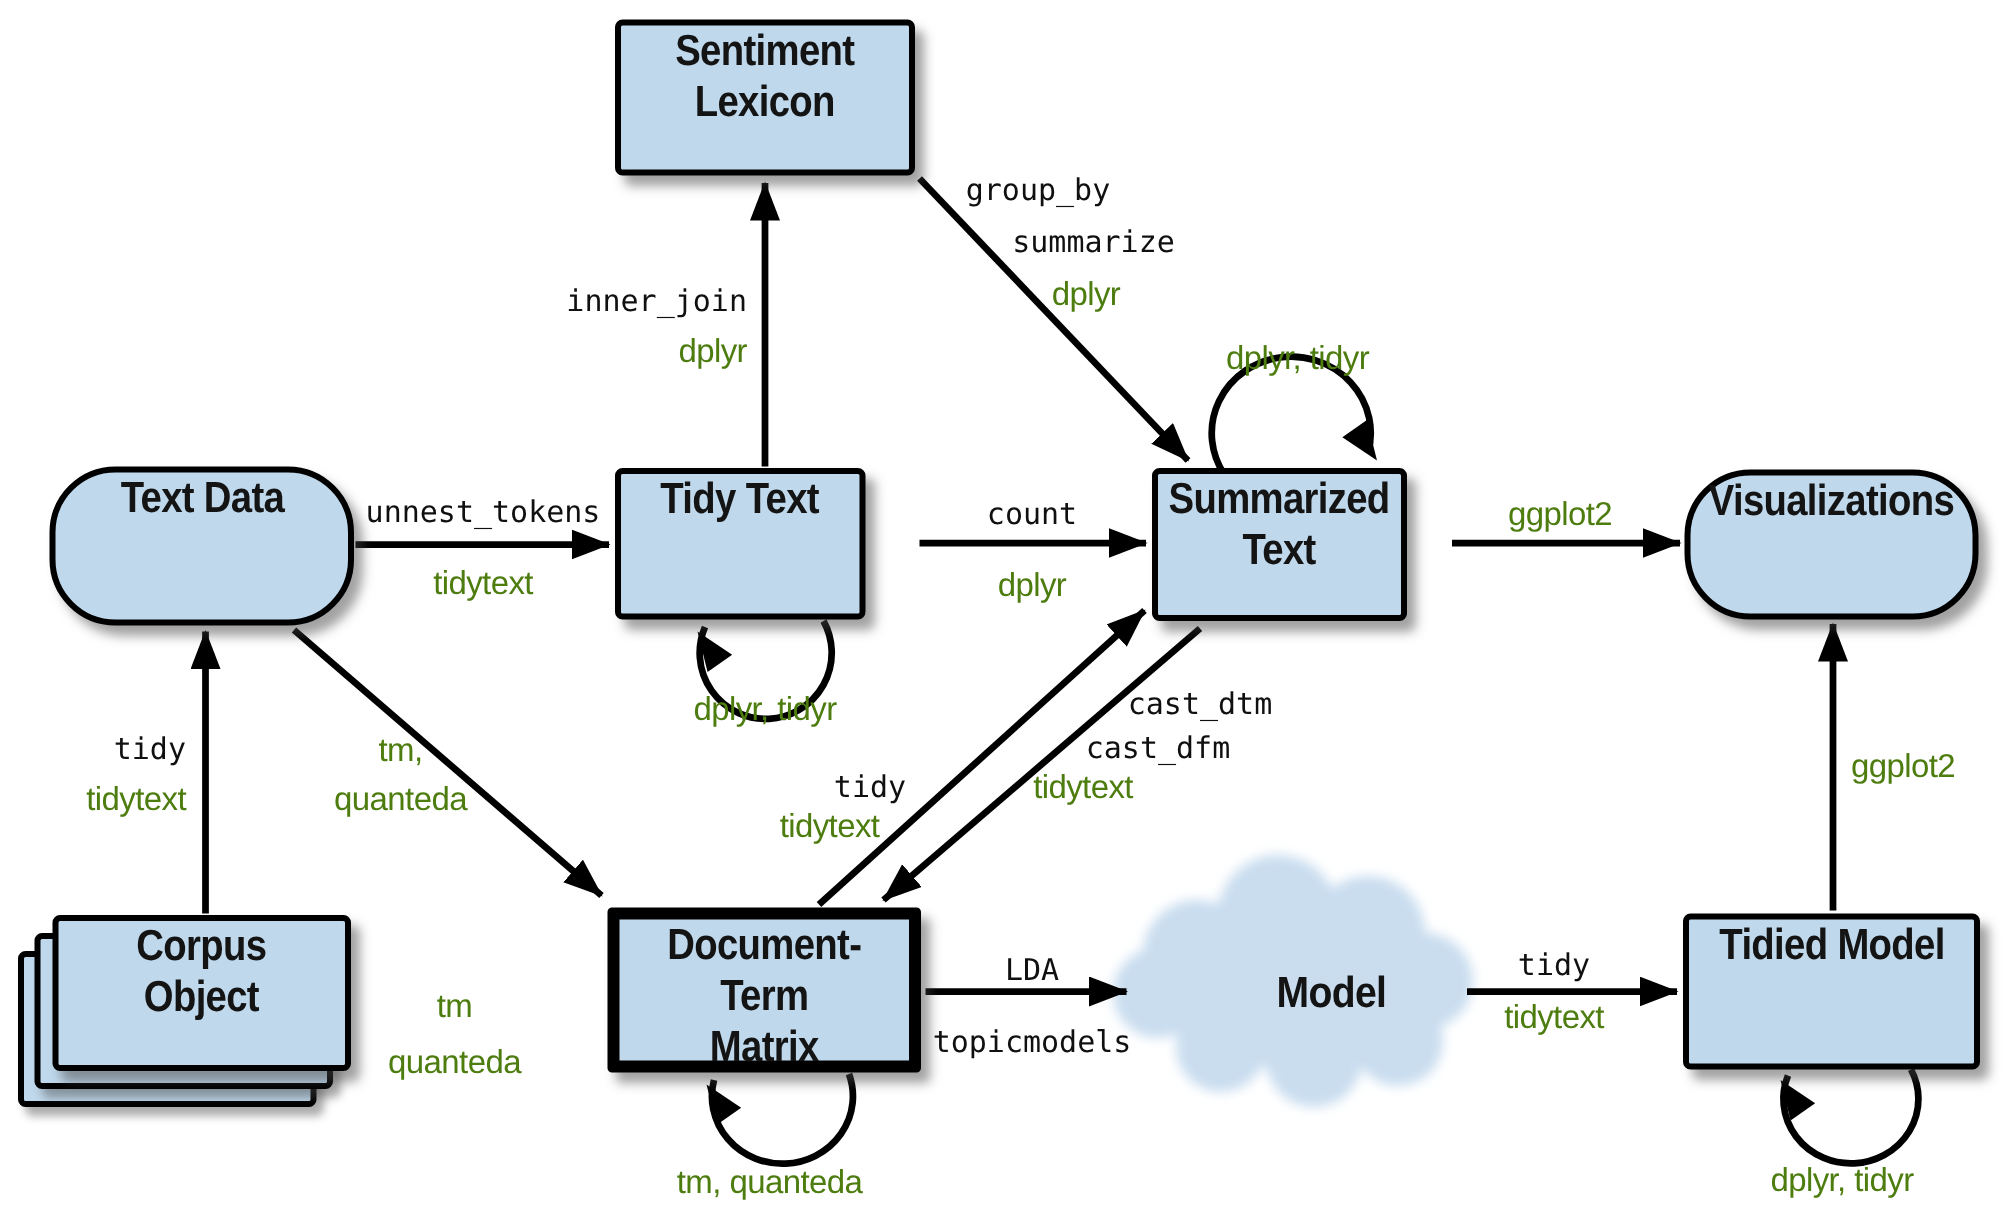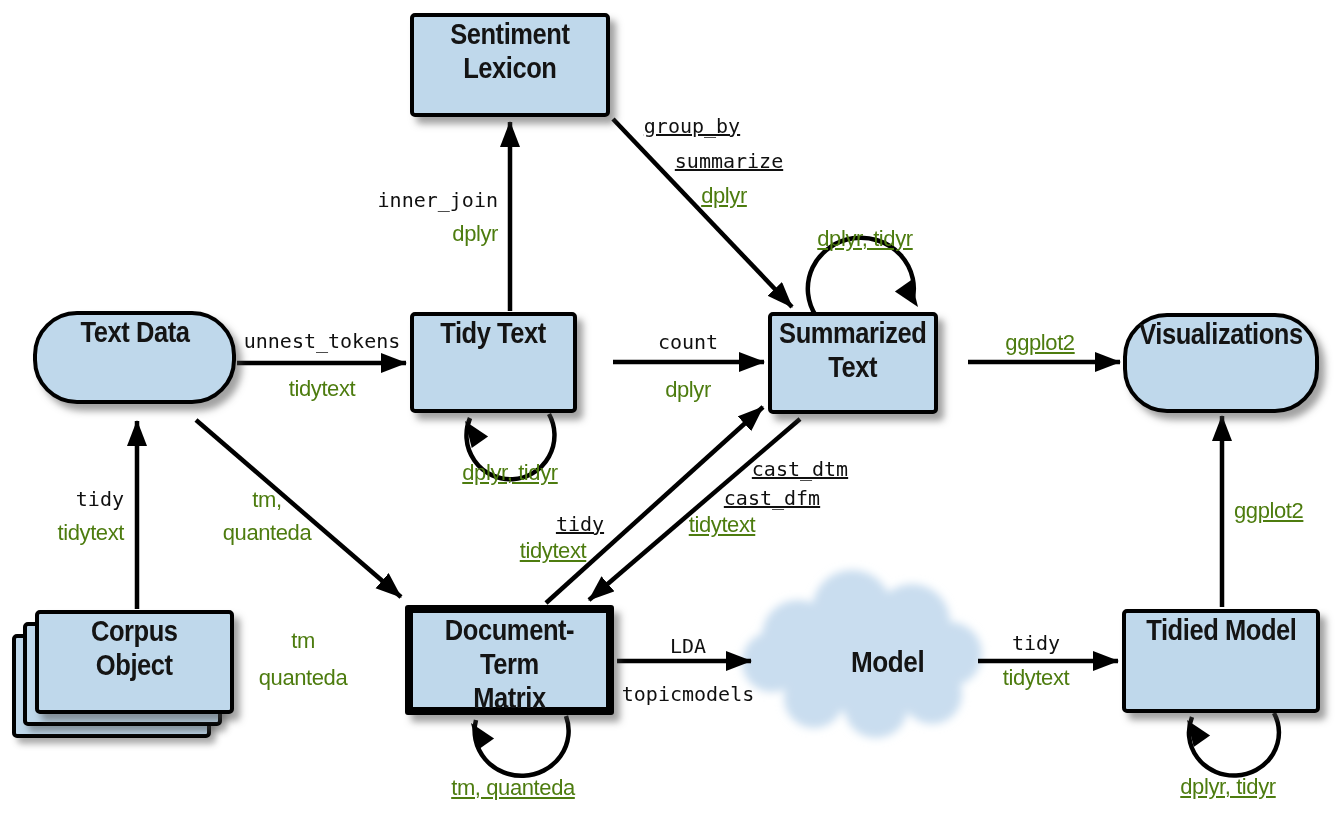--- a/index.html
+++ b/index.html
@@ -19,21 +19,21 @@
         border:4px solid var(--node-border,#000);border-radius:5px;
         box-shadow:5px 6px 6px rgba(70,70,70,.45);}
   .cloud-label{position:absolute;display:flex;align-items:center;justify-content:center;z-index:4;}
   .cloud-label .t{font:700 29px/34px "Liberation Sans",sans-serif;letter-spacing:-.5px;
            transform:scaleX(.9);color:#141414;}
   .lbl{position:absolute;display:flex;flex-direction:column;align-items:center;z-index:5;color:#000;text-align:center;}
   .lbl.right{align-items:flex-end;}
   .g9{row-gap:9px}.g10{row-gap:10px}.g11{row-gap:11px}.g12{row-gap:24px}.g13{row-gap:13px}
   .fn{font:20px/24px "DejaVu Sans Mono",monospace;white-space:nowrap;color:#101010;}
   .pkg{font:22px/24px "Liberation Sans",sans-serif;letter-spacing:-.4px;white-space:nowrap;color:#4d7c0f;}
-  .abs{position:absolute;z-index:5;text-align:center;text-decoration:underline;}
+  .abs{position:absolute;z-index:5;text-align:center;}
 </style>
 </head>
 <body>
 
 <div id="stage">
 
   <svg class="layer" width="1340" height="818" viewBox="0 0 1340 818">
     <defs>
       <marker id="ah" markerUnits="userSpaceOnUse" markerWidth="28" markerHeight="22" refX="25" refY="10" orient="auto">
         <polygon points="0,0 26,10 0,20" fill="#000"></polygon>
@@ -86,21 +86,21 @@
   <div class="layerbox" style="left:12px;top:634px;width:199px;height:104px;z-index:1"></div>
   <div class="layerbox" style="left:23px;top:622px;width:199px;height:104px;z-index:2"></div>
 
   <div class="node" style="left:410px;top:13px;width:200px;height:104px">
     <div class="t">
         <span class="ln">Sentiment</span>
         <span class="ln">Lexicon</span>
       </div>
   </div>
 
-  <div class="node rounded" style="left:33px;top:311px;width:203px;height:93px">
+  <div class="node rounded" style="left:33px;top:311px;width:203px;height:106px">
     <div class="t">
         <span class="ln">Text Data</span>
       </div>
   </div>
 
   <div class="node" style="left:410px;top:312px;width:167px;height:101px">
     <div class="t">
         <span class="ln">Tidy Text</span>
       </div>
   </div>
@@ -168,21 +168,21 @@
   <div class="lbl right g10" style="left:24px;top:487px;width:100px">
     <span class="fn">tidy</span>
     <span class="pkg">tidytext</span>
   </div>
 
   <div class="lbl g9" style="left:202px;top:488px;width:130px">
     <span class="pkg">tm,</span>
     <span class="pkg">quanteda</span>
   </div>
 
-  <div class="lbl g13" style="left:238px;top:629px;width:130px">
+  <div class="lbl g13" style="left:238px;top:659px;width:130px">
     <span class="pkg">tm</span>
     <span class="pkg">quanteda</span>
   </div>
 
   <div>
     <span class="abs fn" style="left:530px;top:512px;width:100px">tidy</span>
     <span class="abs pkg" style="left:508px;top:539px;width:90px">tidytext</span>
   </div>
 
   <div>

